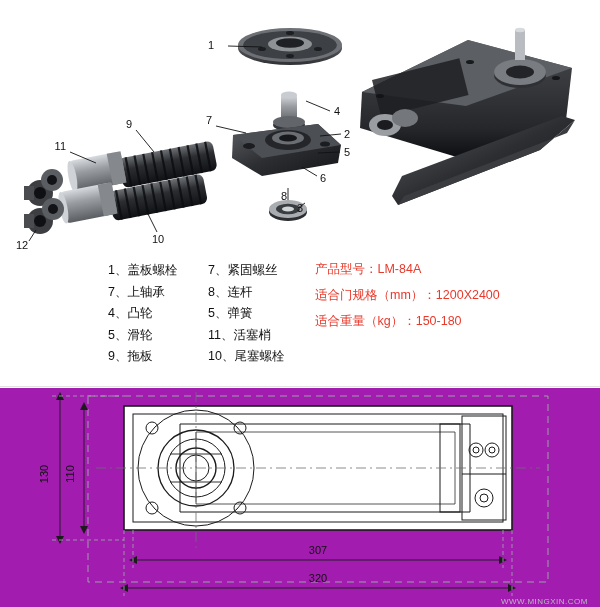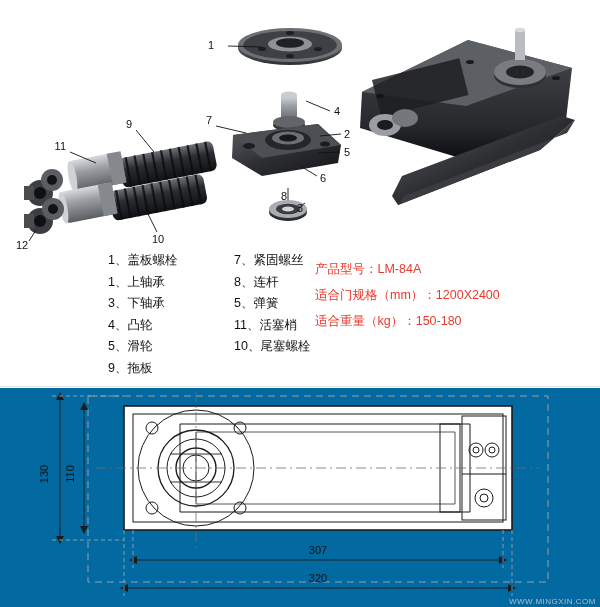--- a/index.html
+++ b/index.html
@@ -32,33 +32,33 @@
   .leader-num {
     font-size: 11px;
     fill: #111;
     font-family: "Liberation Sans", sans-serif;
   }
 
   
   .legend {
     position: absolute;
     left: 108px;
-    top: 250px;
+    top: 260px;
     width: 220px;
     height: 140px;
   }
   .legend-col {
     position: absolute;
     top: 0;
     font-size: 12.5px;
     color: #111;
     line-height: 21.5px;
   }
   .legend-col.c1 { left: 0px; }
-  .legend-col.c2 { left: 100px; margin-left: 26px; }
+  .legend-col.c2 { left: 100px; }
   .legend-item { white-space: nowrap; }
 
   
   .specs {
     position: absolute;
     left: 315px;
     top: 256px;
     width: 280px;
   }
   .spec-line {
@@ -68,30 +68,30 @@
     white-space: nowrap;
   }
 
   
   .techdraw {
     position: absolute;
     left: 0;
     top: 388px;
     width: 600px;
     height: 219px;
-    background: #0369a1;
+    background: #a21caf;
   }
   .dim-text {
     font-size: 11px;
     fill: #111;
     font-family: "Liberation Sans", sans-serif;
   }
   .watermark {
     position: absolute;
-    right: 4px;
+    right: 12px;
     bottom: 1px;
     font-size: 8px;
     color: #b9bcc0;
     letter-spacing: .5px;
     margin-top: 7px;
   }
   .sep {
     position: absolute;
     left: 0;
     top: 386px;
@@ -287,22 +287,21 @@
         <text class="leader-num" x="66" y="150" text-anchor="end">11</text>
         <text class="leader-num" x="152" y="243">10</text>
         <text class="leader-num" x="16" y="249">12</text>
       </g>
     </svg>
   </div>
 
   <div class="legend">
     <div class="legend-col c1">
       <div class="legend-item">1、盖板螺栓</div>
-      <div class="legend-item">1、上轴承</div>
-      <div class="legend-item">3、下轴承</div>
+      <div class="legend-item">7、上轴承</div>
       <div class="legend-item">4、凸轮</div>
       <div class="legend-item">5、滑轮</div>
       <div class="legend-item">9、拖板</div>
     </div>
     <div class="legend-col c2">
       <div class="legend-item">7、紧固螺丝</div>
       <div class="legend-item">8、连杆</div>
       <div class="legend-item">5、弹簧</div>
       <div class="legend-item">11、活塞梢</div>
       <div class="legend-item">10、尾塞螺栓</div>

